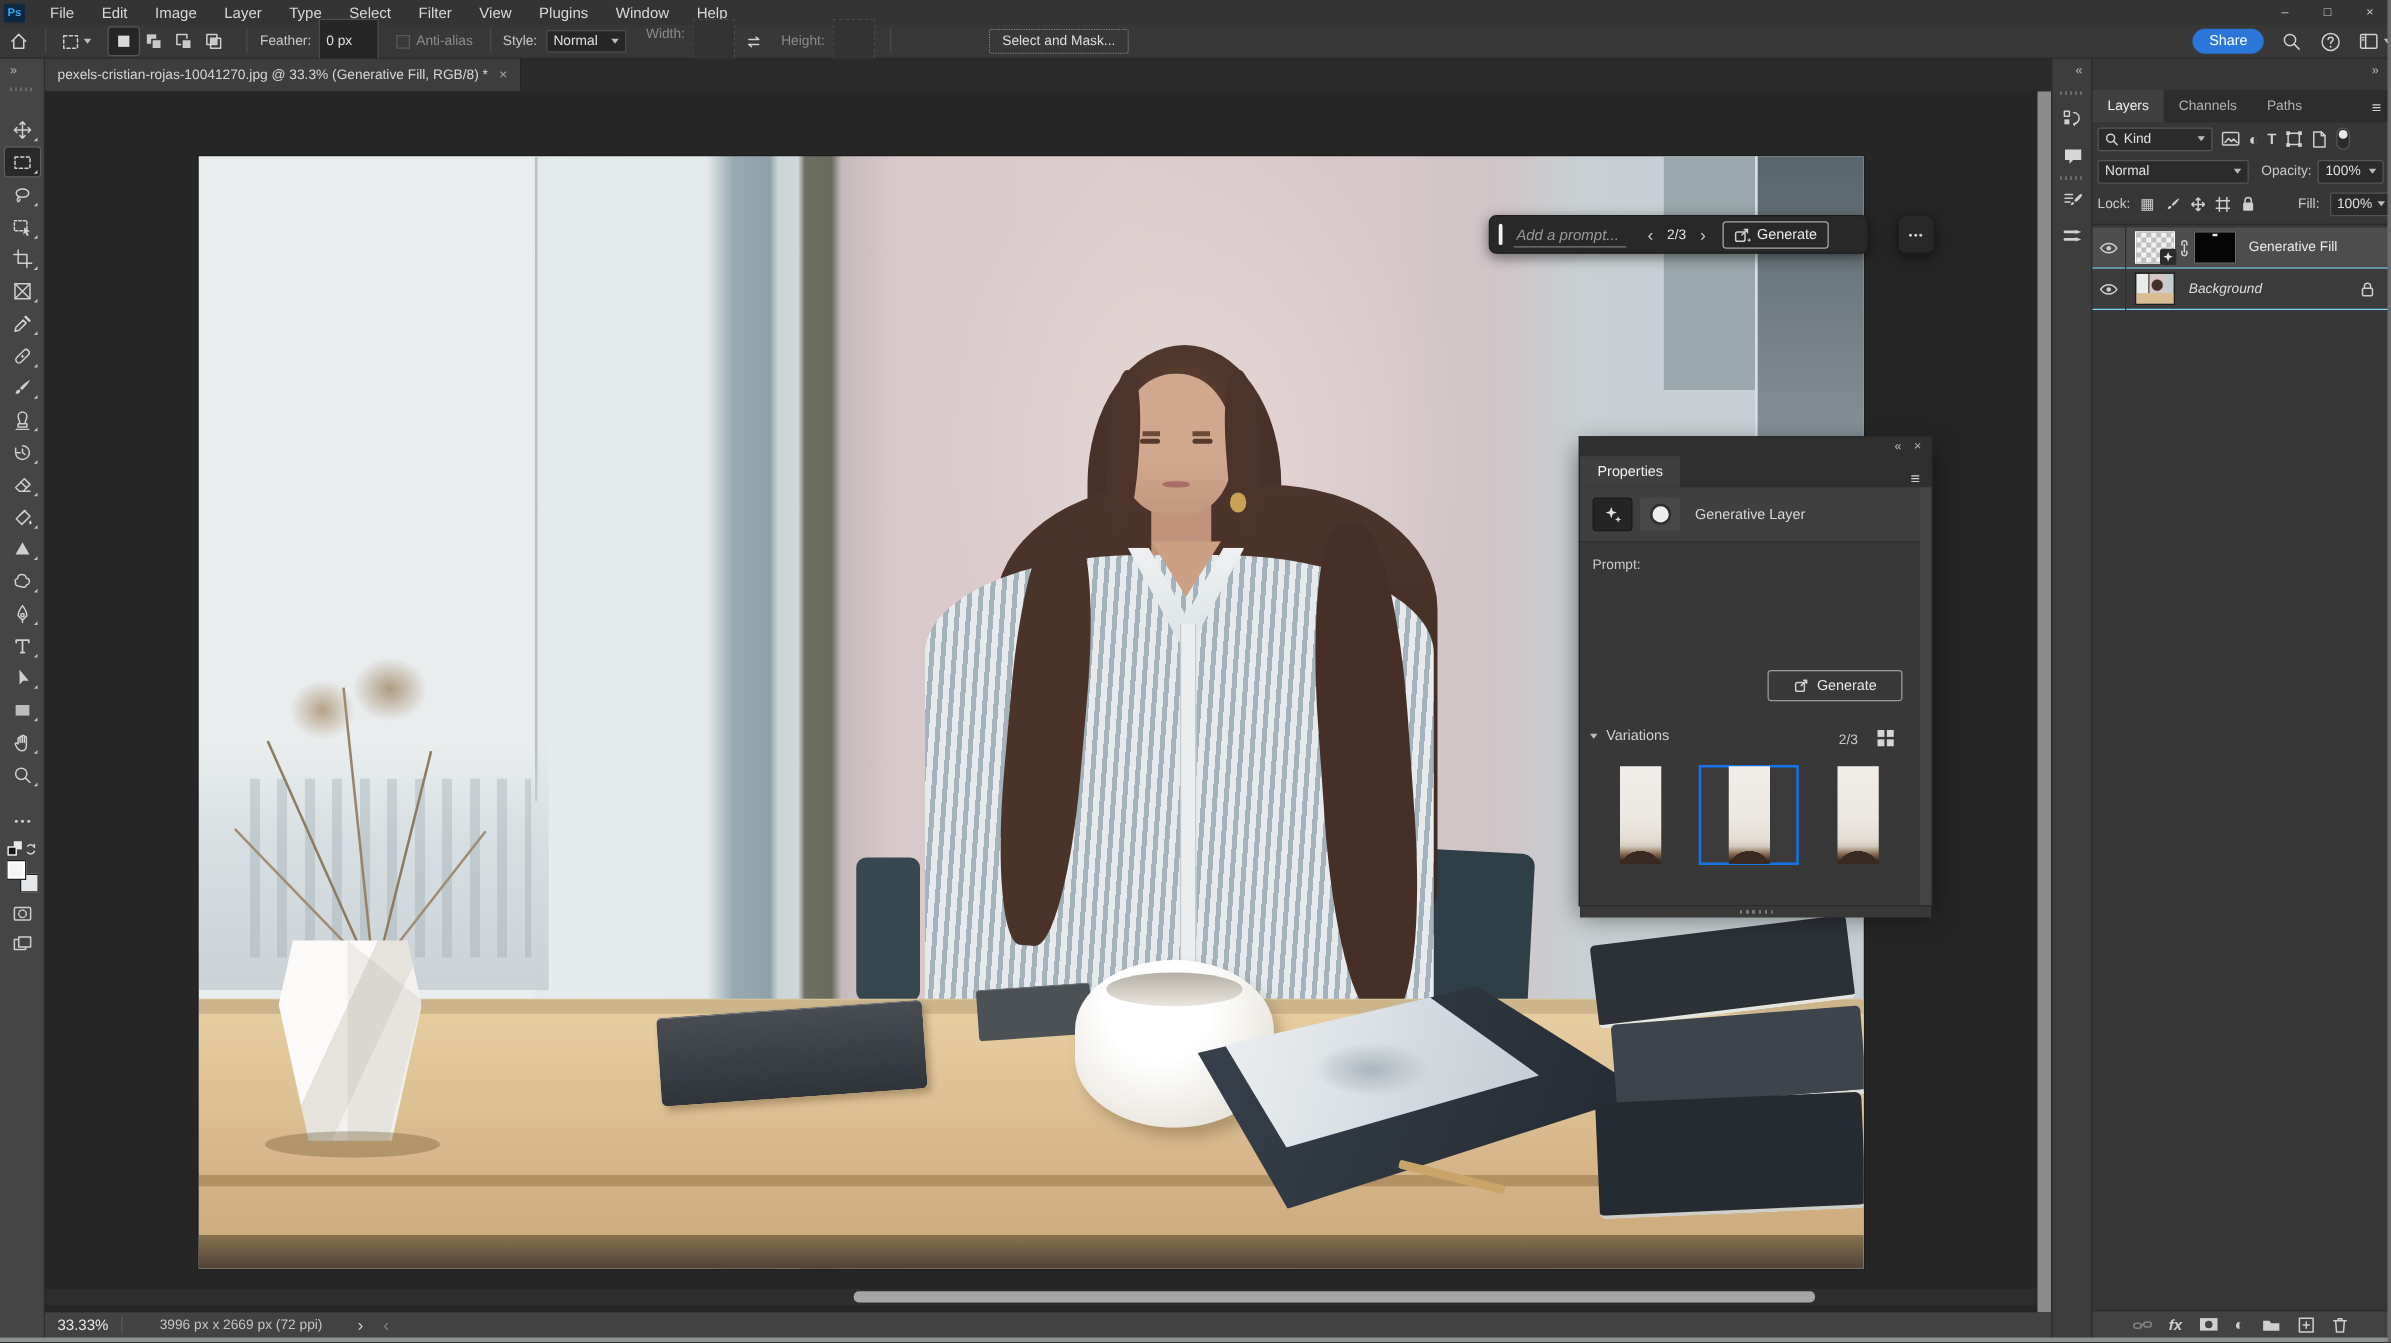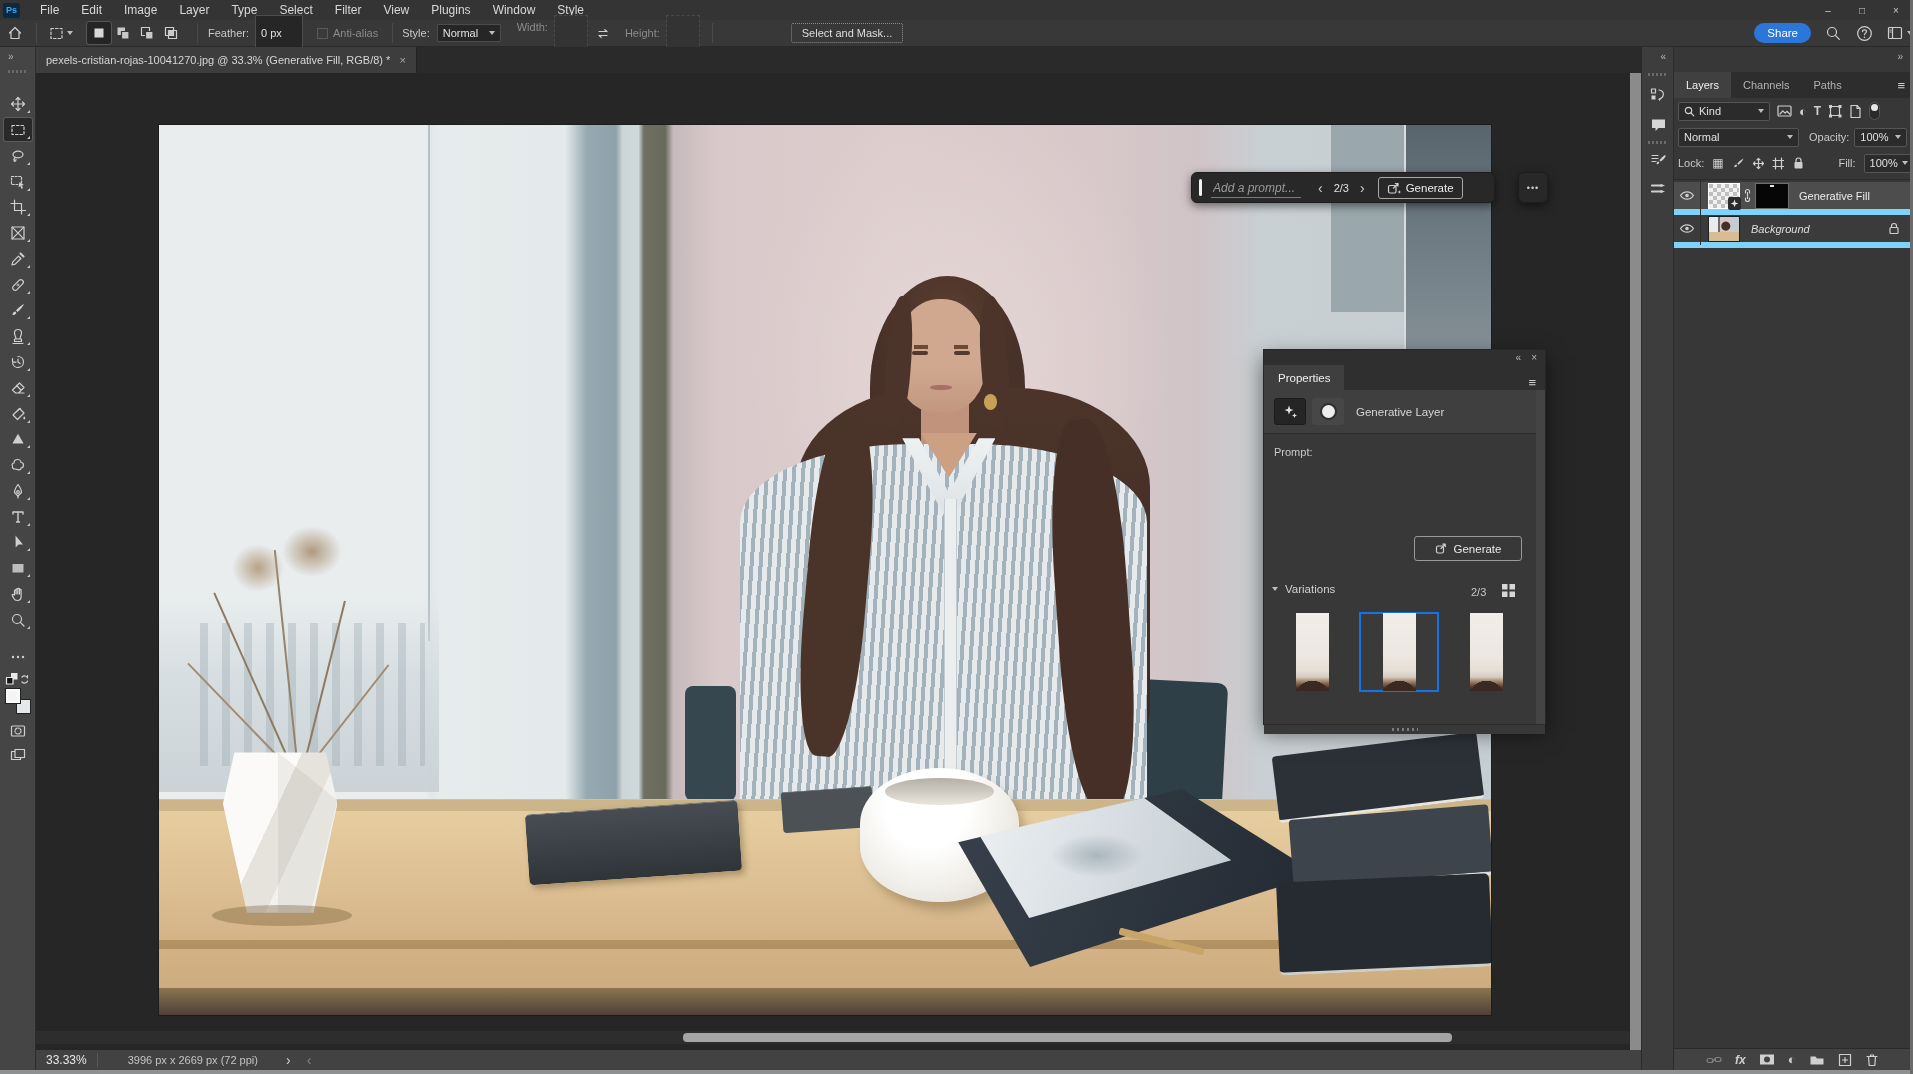--- a/index.html
+++ b/index.html
@@ -61,21 +61,21 @@
 .vtile{position:absolute;top:0;width:80px;height:80px;display:flex;align-items:center;justify-content:center}
 .vtile.selected{border:2px solid #1473e6;background:#3a3a3a}
 
 .dock{left:1641px;top:47px;width:32px;height:1023px;background:#3d3d3d;border-left:1px solid #2b2b2b}
 .dockico{position:absolute;left:6px;width:20px;height:20px;display:flex;align-items:center;justify-content:center}
 .layers{left:1673px;top:47px;width:240px;height:1023px;background:#373737;border-left:1px solid #2b2b2b}
 .ltabs{position:absolute;left:0;top:25px;width:240px;height:26px;background:#2d2d2d;display:flex;align-items:center}
 .ltab{height:26px;display:flex;align-items:center;padding:0 12px;color:#b2b2b2}
 .ltab.active{background:#404040;color:#f0f0f0}
 .lrow{position:absolute;left:0;width:240px;display:flex;align-items:center}
-.layerrow{height:33px;border-bottom:6px solid #7dd3fc}
+.layerrow{height:33px;border-bottom:1px solid #7dd3fc}
 .eyebox{width:27px;display:flex;justify-content:center;border-right:1px solid #2f2f2f;height:33px;align-items:center}
 .checker{width:32px;height:26px;background:repeating-conic-gradient(#f2f2f2 0 25%,#bfbfbf 0 50%) 0 0/8px 8px;border:1.5px solid #fff;position:relative}
 .maskthumb{width:34px;height:26px;background:#060606;border:1px solid #6e6e6e;position:relative}
 .maskthumb::before{content:"";position:absolute;left:50%;top:1px;width:4px;height:2px;background:#e8e8e8;transform:translateX(-50%)}
 .bgthumb{width:32px;height:26px;border:1px solid #1f1f1f;background:
  radial-gradient(circle at 56% 38%,#43302a 0 4px,transparent 5px),
  linear-gradient(transparent 0 64%,#d9bd92 64%),
  linear-gradient(90deg,#e8ecee 0 30%,#6e6f60 31% 35%,#d6c6c7 36% 78%,#c3cdd1 78%)}
 .valbox{background:#2b2b2b;border:1px solid #555;border-radius:2px;height:19px;display:flex;align-items:center;justify-content:space-between;padding:0 5px;color:#e0e0e0}
 .sparklebadge{position:absolute;right:-2px;bottom:-2px;width:13px;height:13px;background:#2b2b2b;border-radius:2px;display:flex;align-items:center;justify-content:center}
@@ -92,21 +92,21 @@
     <div class="menuitem">File</div>
     <div class="menuitem">Edit</div>
     <div class="menuitem">Image</div>
     <div class="menuitem">Layer</div>
     <div class="menuitem">Type</div>
     <div class="menuitem">Select</div>
     <div class="menuitem">Filter</div>
     <div class="menuitem">View</div>
     <div class="menuitem">Plugins</div>
     <div class="menuitem">Window</div>
-    <div class="menuitem">Style</div>
+    <div class="menuitem">Help</div>
     <div class="wctrls">
       <div class="wctrl">–</div>
       <div class="wctrl">□</div>
       <div class="wctrl">×</div>
     </div>
   </div>
 
   <div class="abs optionsbar">
     <div style="width:30px;display:flex;justify-content:center">
       <svg width="16" height="16">

